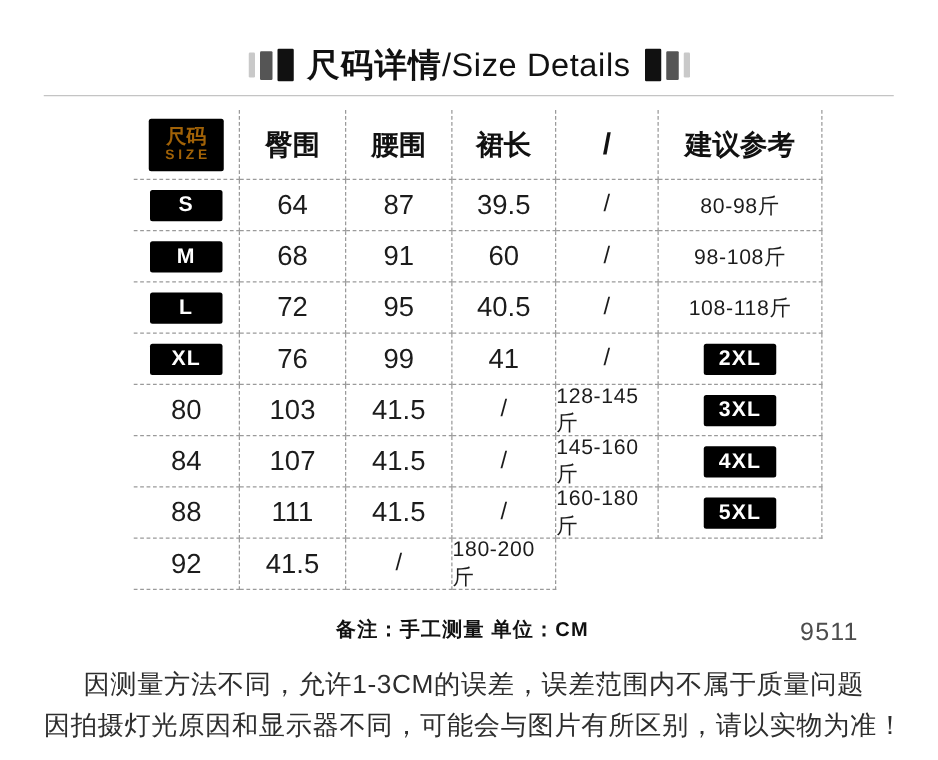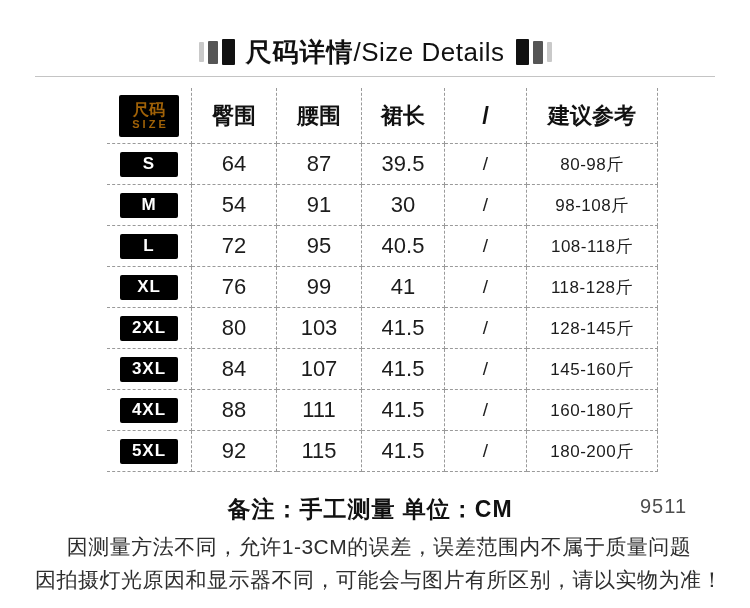--- a/index.html
+++ b/index.html
@@ -52,21 +52,21 @@
 
   .row-badge {
     width: 58px; height: 25px; background: #000; color: #fff;
     font-size: 17px; font-weight: 700; letter-spacing: 1px;
     display: flex; align-items: center; justify-content: center; border-radius: 2px;
   }
 
   
   .remark {
     position: absolute; top: 494px; left: 0; width: 740px; text-align: center;
-    font-size: 23px; font-weight: 600; color: #111; letter-spacing: 1px;
+    font-size: 16px; font-weight: 600; color: #111; letter-spacing: 1px;
   }
   .code {
     position: absolute; top: 495px; left: 640px;
     font-size: 20px; color: #4d4d4d; letter-spacing: 1px;
   }
   .note {
     position: absolute; left: 4px; width: 750px; text-align: center;
     font-size: 21px; color: #2e2e2e; letter-spacing: 0.5px; white-space: nowrap;
   }
   .note1 { top: 533px; }
@@ -110,43 +110,42 @@
     </div>
   <div class="cell bodyc num">64</div>
   <div class="cell bodyc num">87</div>
   <div class="cell bodyc num">39.5</div>
   <div class="cell bodyc slashc">/</div>
   <div class="cell bodyc weight">80-98斤</div>
 
   <div class="cell bodyc">
       <span class="row-badge">M</span>
     </div>
-  <div class="cell bodyc num">54</div>
+  <div class="cell bodyc num">68</div>
   <div class="cell bodyc num">91</div>
-  <div class="cell bodyc num">30</div>
+  <div class="cell bodyc num">60</div>
   <div class="cell bodyc slashc">/</div>
   <div class="cell bodyc weight">98-108斤</div>
 
   <div class="cell bodyc">
       <span class="row-badge">L</span>
     </div>
   <div class="cell bodyc num">72</div>
   <div class="cell bodyc num">95</div>
   <div class="cell bodyc num">40.5</div>
   <div class="cell bodyc slashc">/</div>
   <div class="cell bodyc weight">108-118斤</div>
 
   <div class="cell bodyc">
       <span class="row-badge">XL</span>
     </div>
   <div class="cell bodyc num">76</div>
   <div class="cell bodyc num">99</div>
   <div class="cell bodyc num">41</div>
   <div class="cell bodyc slashc">/</div>
-  <div class="cell bodyc weight">118-128斤</div>
 
   <div class="cell bodyc">
       <span class="row-badge">2XL</span>
     </div>
   <div class="cell bodyc num">80</div>
   <div class="cell bodyc num">103</div>
   <div class="cell bodyc num">41.5</div>
   <div class="cell bodyc slashc">/</div>
   <div class="cell bodyc weight">128-145斤</div>
 
@@ -165,21 +164,20 @@
   <div class="cell bodyc num">88</div>
   <div class="cell bodyc num">111</div>
   <div class="cell bodyc num">41.5</div>
   <div class="cell bodyc slashc">/</div>
   <div class="cell bodyc weight">160-180斤</div>
 
   <div class="cell bodyc">
       <span class="row-badge">5XL</span>
     </div>
   <div class="cell bodyc num">92</div>
-  <div class="cell bodyc num">115</div>
   <div class="cell bodyc num">41.5</div>
   <div class="cell bodyc slashc">/</div>
   <div class="cell bodyc weight">180-200斤</div>
 </div>
 
 <div class="remark">备注：手工测量 单位：CM</div>
 <div class="code">9511</div>
 <div class="note note1">因测量方法不同，允许1-3CM的误差，误差范围内不属于质量问题</div>
 <div class="note note2">因拍摄灯光原因和显示器不同，可能会与图片有所区别，请以实物为准！</div>
 

